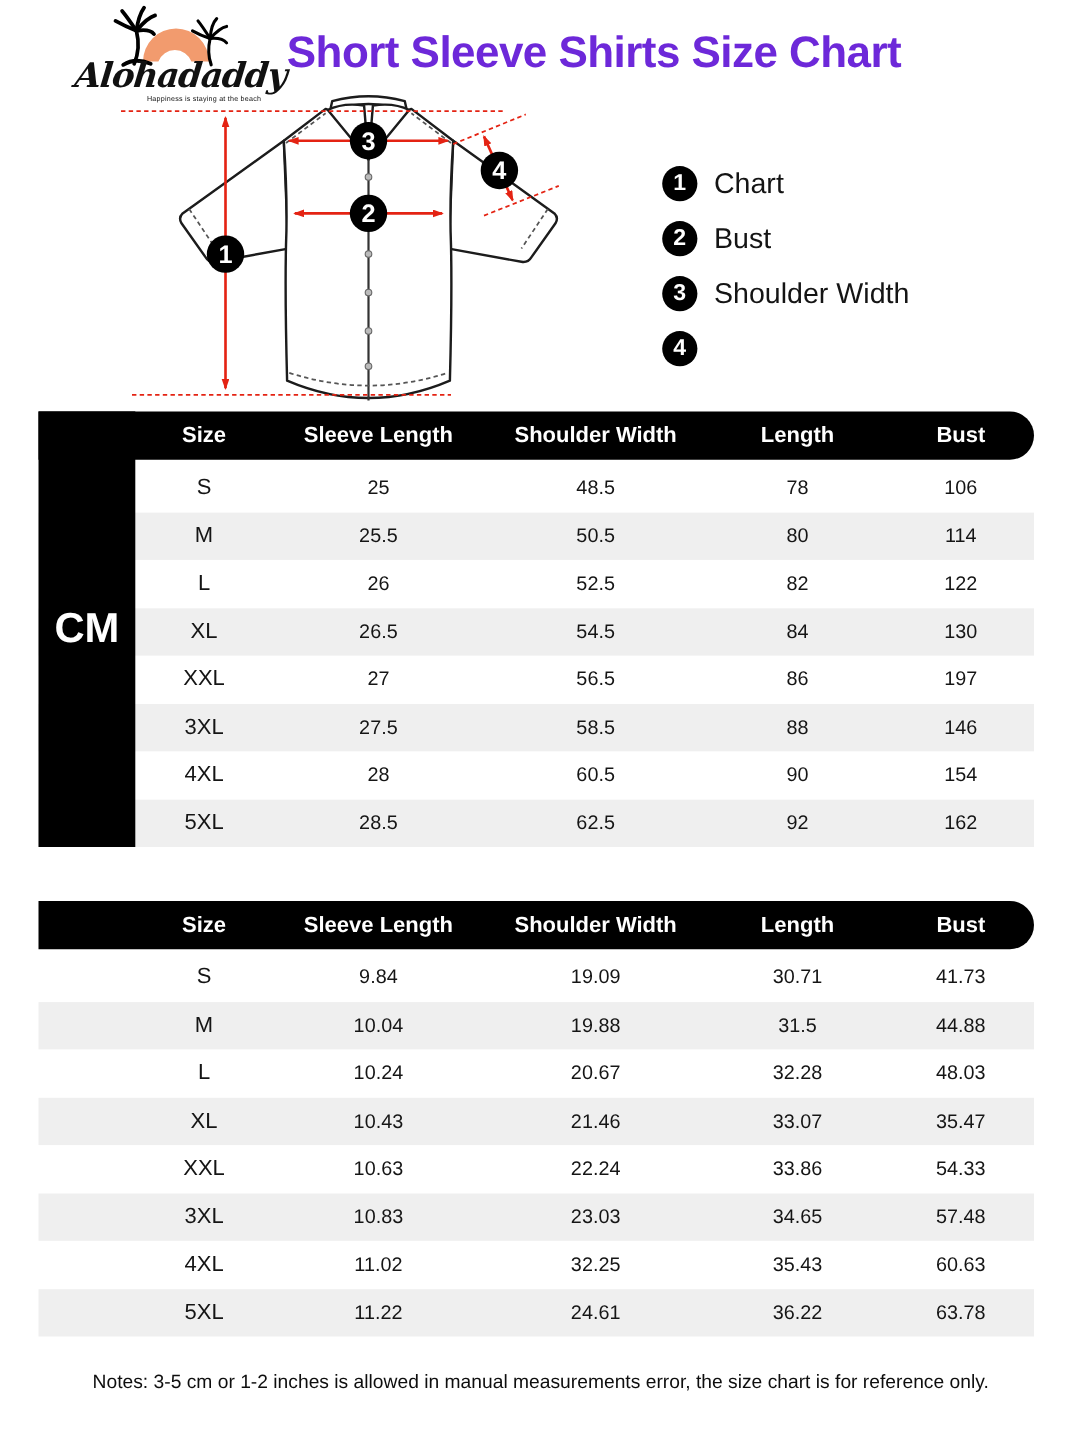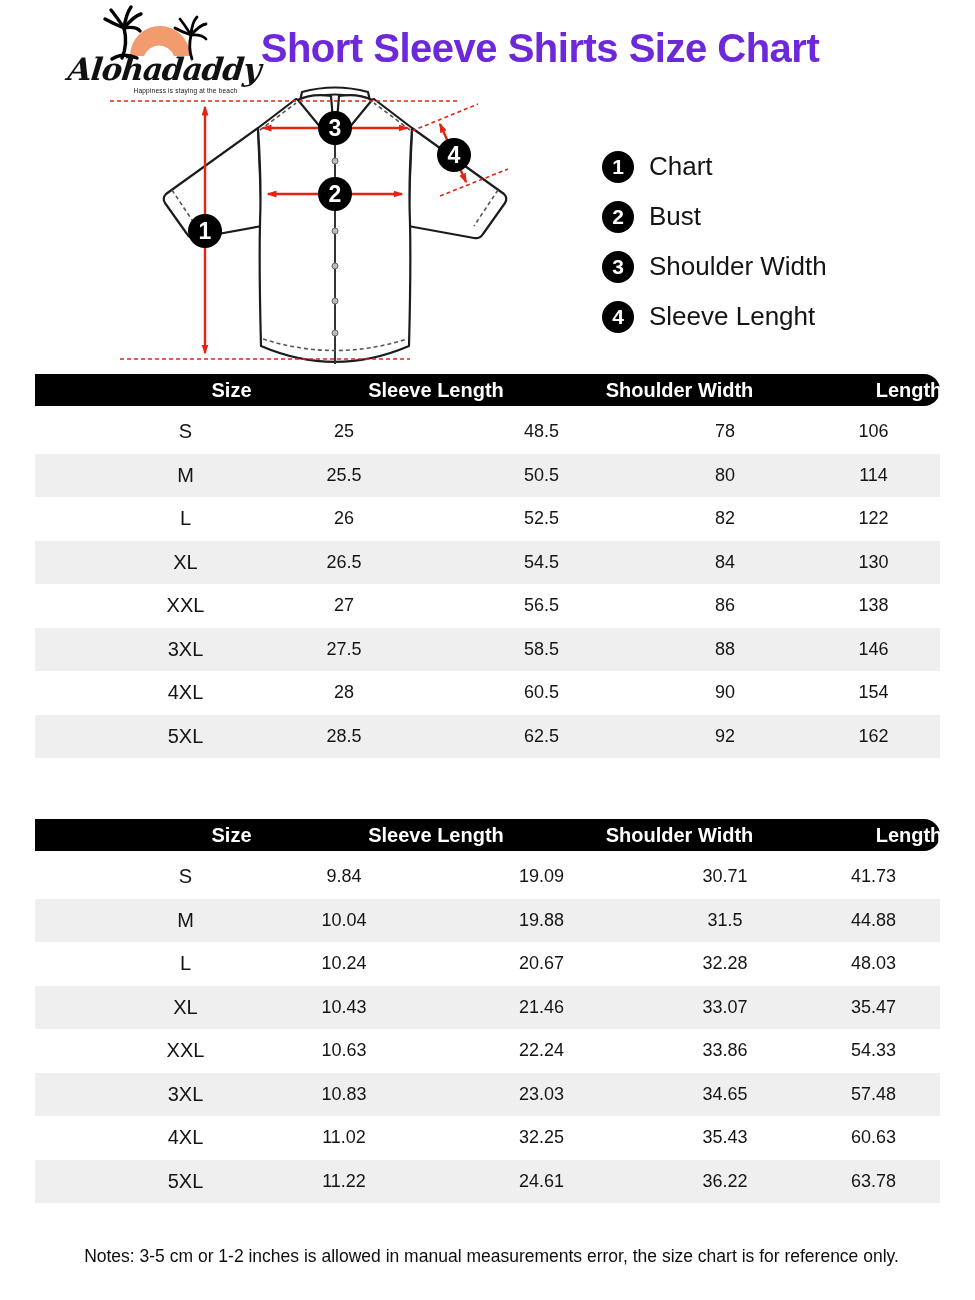--- a/index.html
+++ b/index.html
@@ -64,24 +64,24 @@
     font-size:38px; font-weight:bold; letter-spacing:0;
   }
   #table-inch .unit-col { font-size:33px; }
 
   .thead, .trow {
     display:grid;
     grid-template-columns:88px 125px 192px 203px 164px 133px;
     align-items:center; text-align:center;
   }
   .thead {
-    height:32px; background:#000; color:#fff;
+    height:44px; background:#000; color:#fff;
     border-radius:0 22px 22px 0;
     font-weight:bold; font-size:20px;
-    position:relative; z-index:2;gap:46px;
+    position:relative; z-index:2;
   }
   .tbody { margin-top:4px; position:relative; z-index:1; }
   .trow { height:43.5px; font-size:18px; color:#151515; }
   .trow:nth-child(even) { background:#EFEFEF; }
   .size-cell { font-size:20px; }
   .value-cell { font-size:18px; }
 
   
   .notes {
     position:absolute; left:4px; top:1246px; width:975px;
@@ -205,25 +205,25 @@
   <div class="legend-item">
     <div class="legend-badge">2</div>
     <div class="legend-label">Bust</div>
   </div>
   <div class="legend-item">
     <div class="legend-badge">3</div>
     <div class="legend-label">Shoulder Width</div>
   </div>
   <div class="legend-item">
     <div class="legend-badge">4</div>
-    <div class="legend-label">Sleeve Lenght</div>
   </div>
 </div>
 
 <div class="size-table" id="table-cm">
+  <div class="unit-col">CM</div>
   <div class="thead">
       <div></div>
       <div>Size</div>
       <div>Sleeve Length</div>
       <div>Shoulder Width</div>
       <div>Length</div>
       <div>Bust</div>
     </div>
   <div class="tbody">
       <div class="trow">
@@ -257,21 +257,21 @@
         <div class="value-cell">54.5</div>
         <div class="value-cell">84</div>
         <div class="value-cell">130</div>
       </div>
       <div class="trow">
         <div></div>
         <div class="size-cell">XXL</div>
         <div class="value-cell">27</div>
         <div class="value-cell">56.5</div>
         <div class="value-cell">86</div>
-        <div class="value-cell">138</div>
+        <div class="value-cell">197</div>
       </div>
       <div class="trow">
         <div></div>
         <div class="size-cell">3XL</div>
         <div class="value-cell">27.5</div>
         <div class="value-cell">58.5</div>
         <div class="value-cell">88</div>
         <div class="value-cell">146</div>
       </div>
       <div class="trow">

